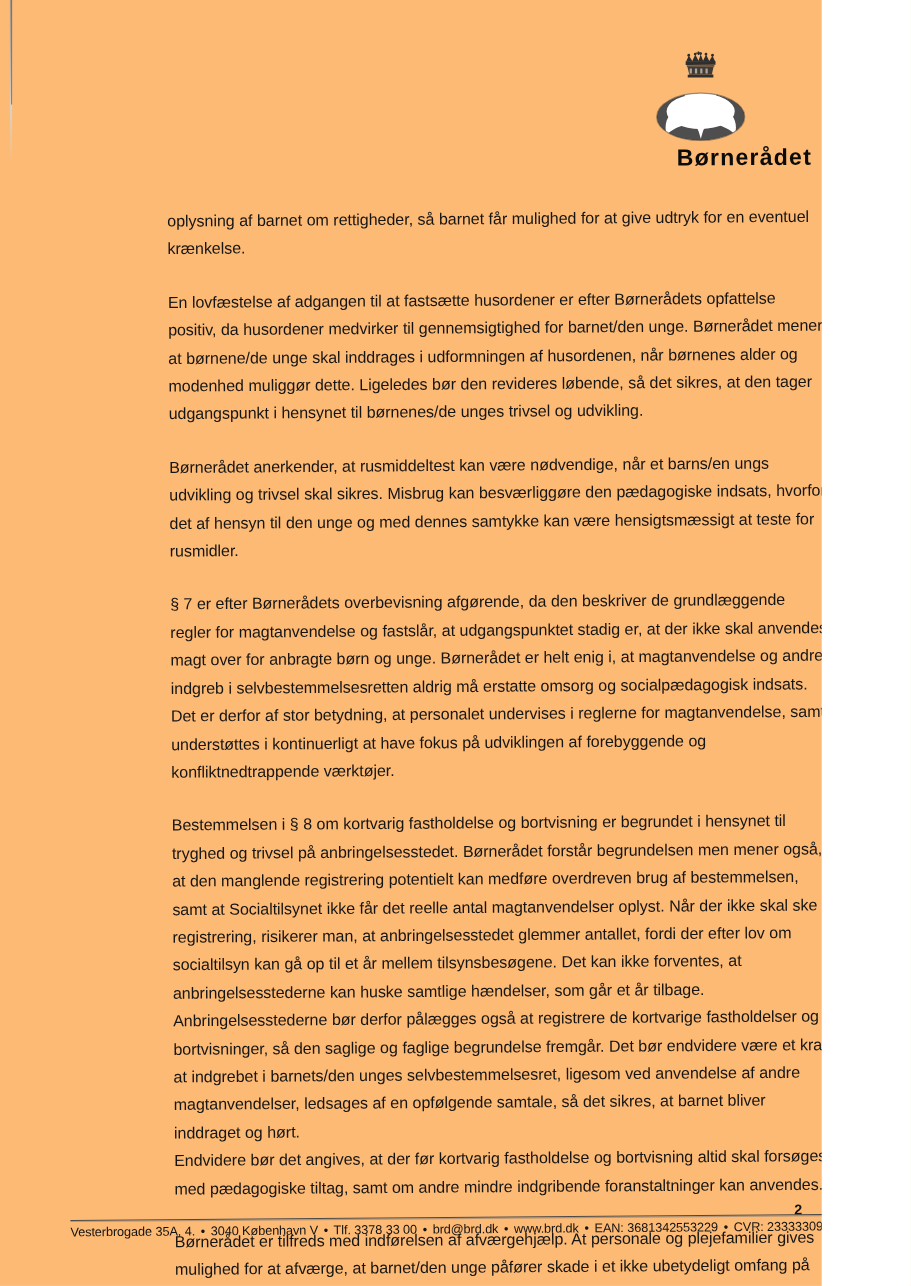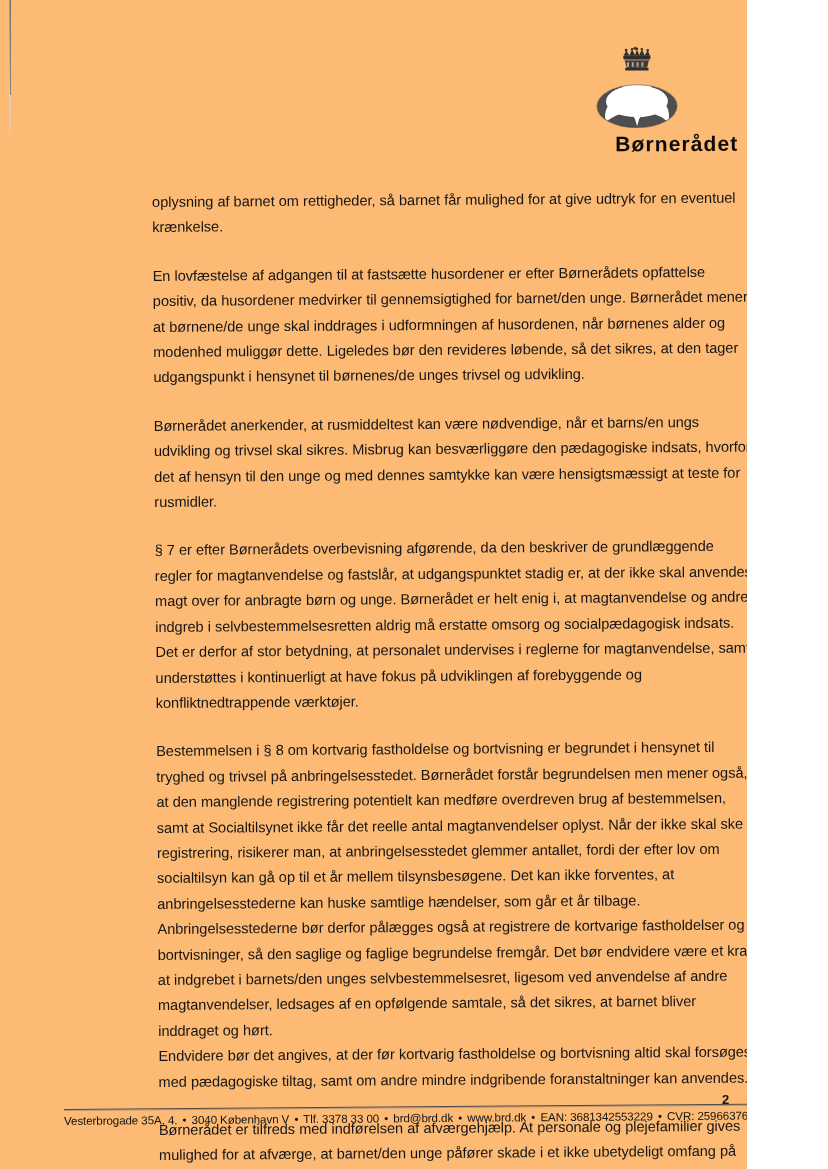--- a/index.html
+++ b/index.html
@@ -226,16 +226,16 @@
     <span>3040 København V</span>
     <span class="sep-dot">•</span>
     <span>Tlf. 3378 33 00</span>
     <span class="sep-dot">•</span>
     <span>brd@brd.dk</span>
     <span class="sep-dot">•</span>
     <span>www.brd.dk</span>
     <span class="sep-dot">•</span>
     <span>EAN: 3681342553229</span>
     <span class="sep-dot">•</span>
-    <span>CVR: 25966376</span>
+    <span>CVR: 23333309</span>
   </div>
 
 </div>
 
 </body></html>

